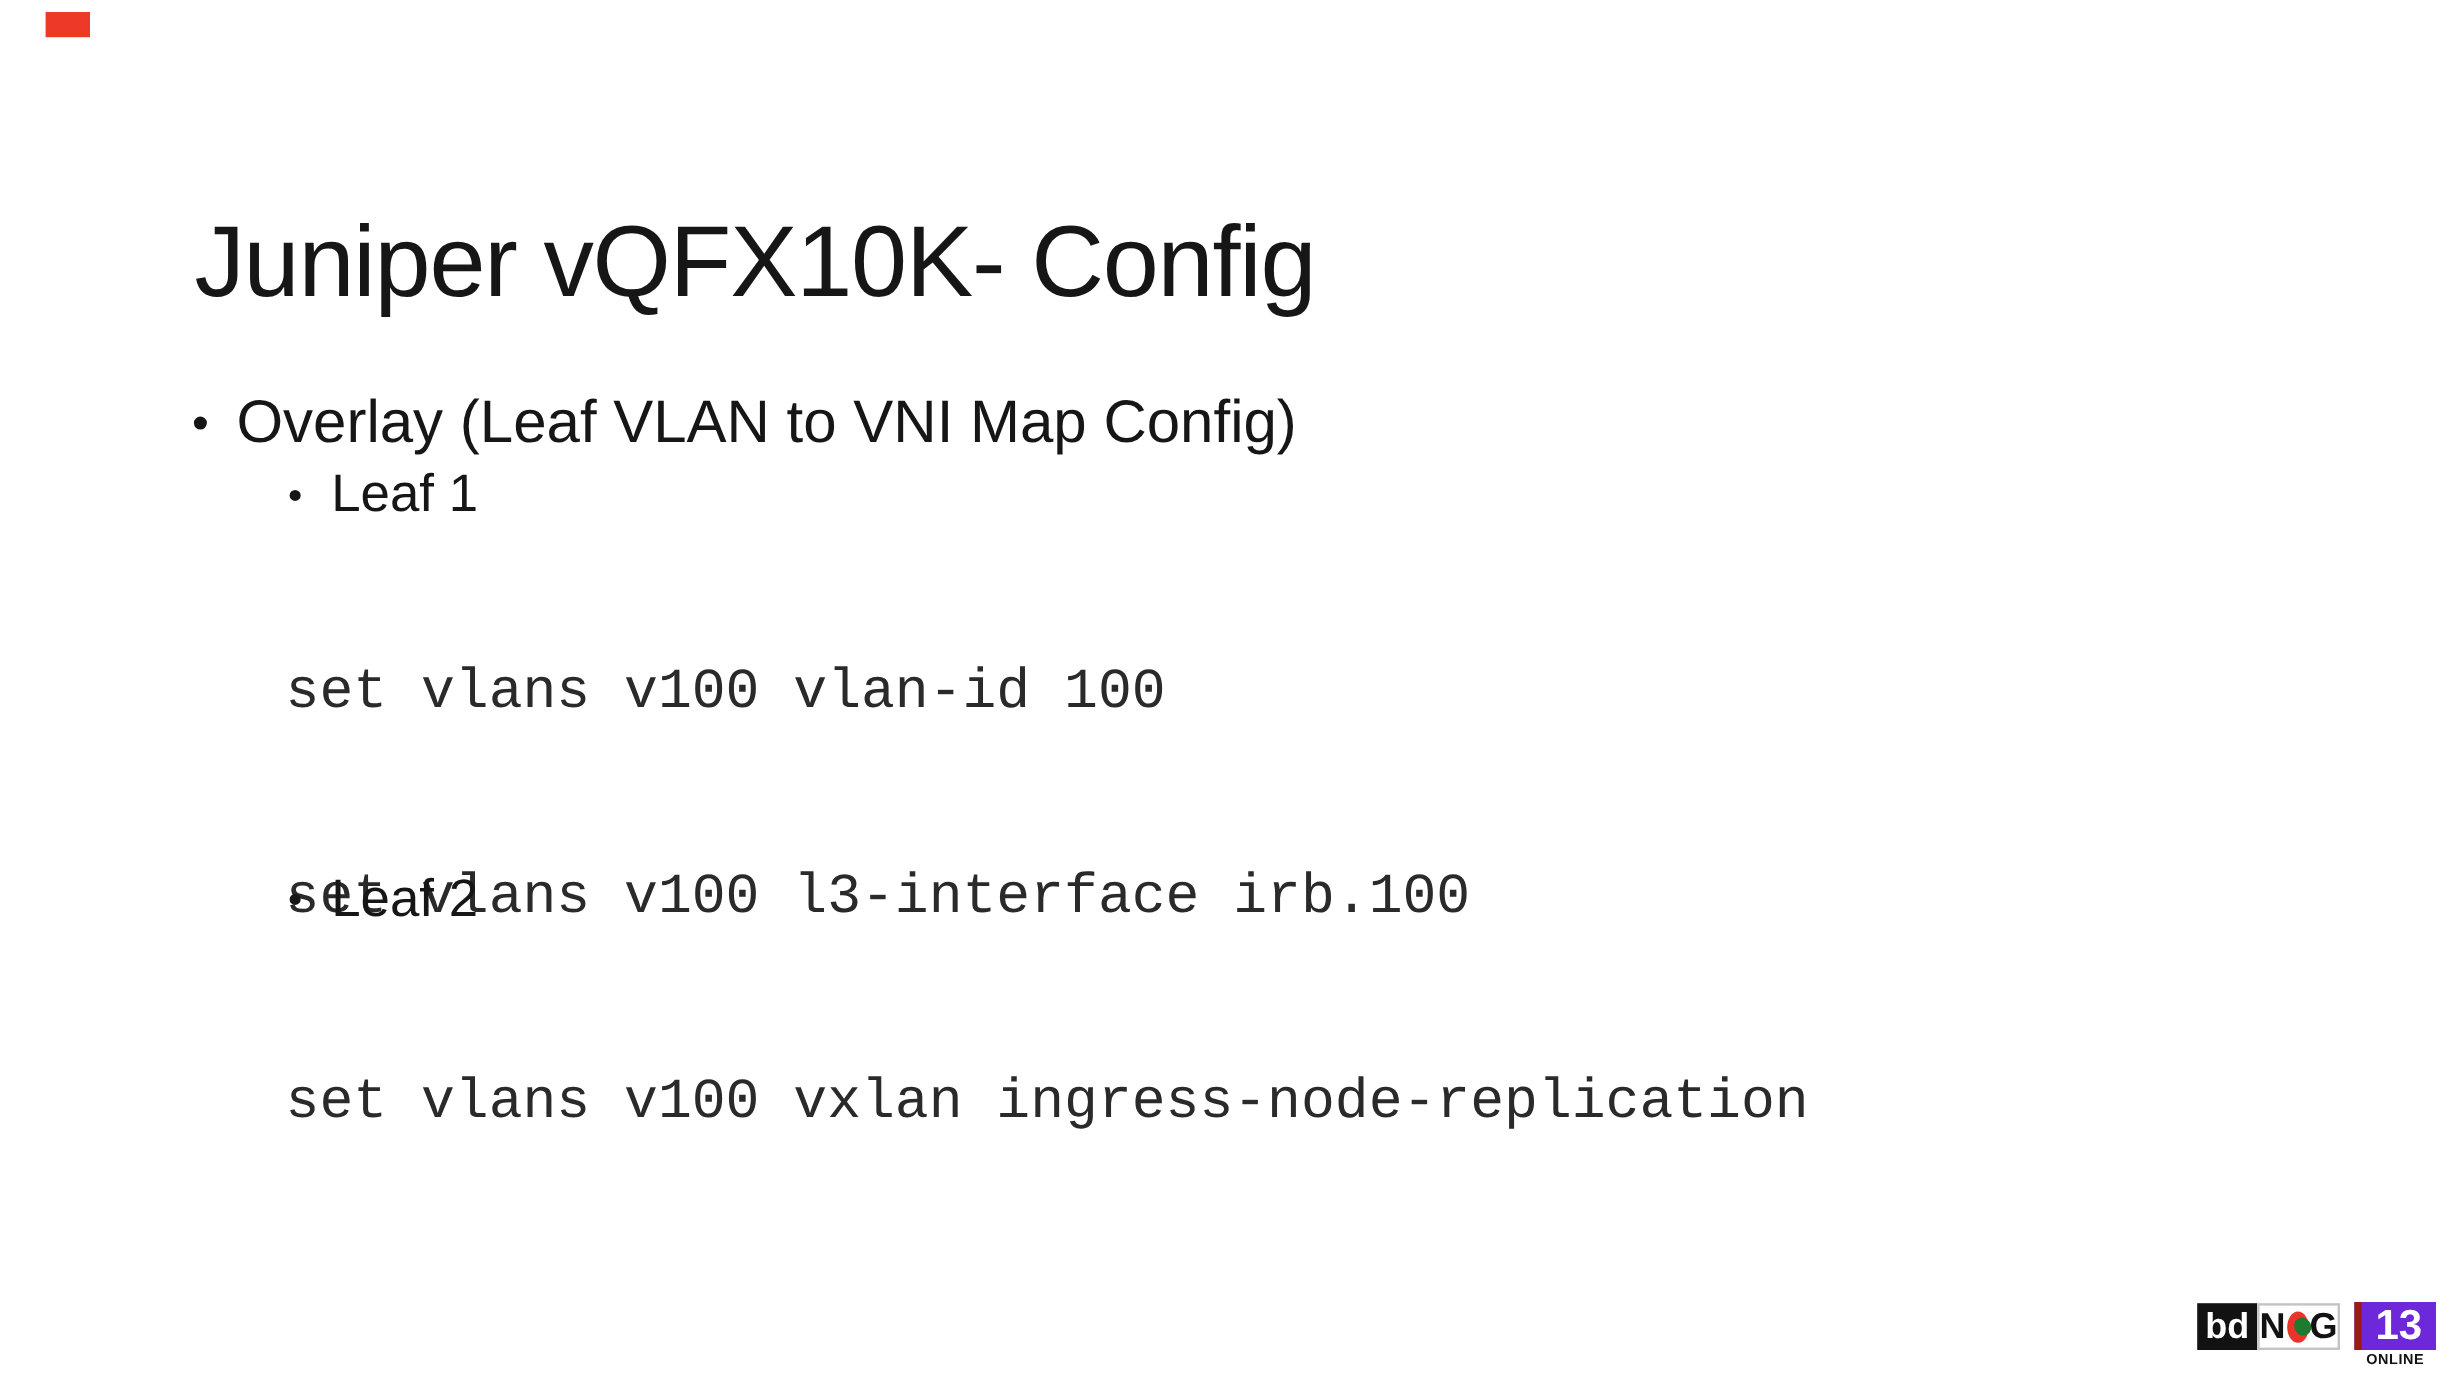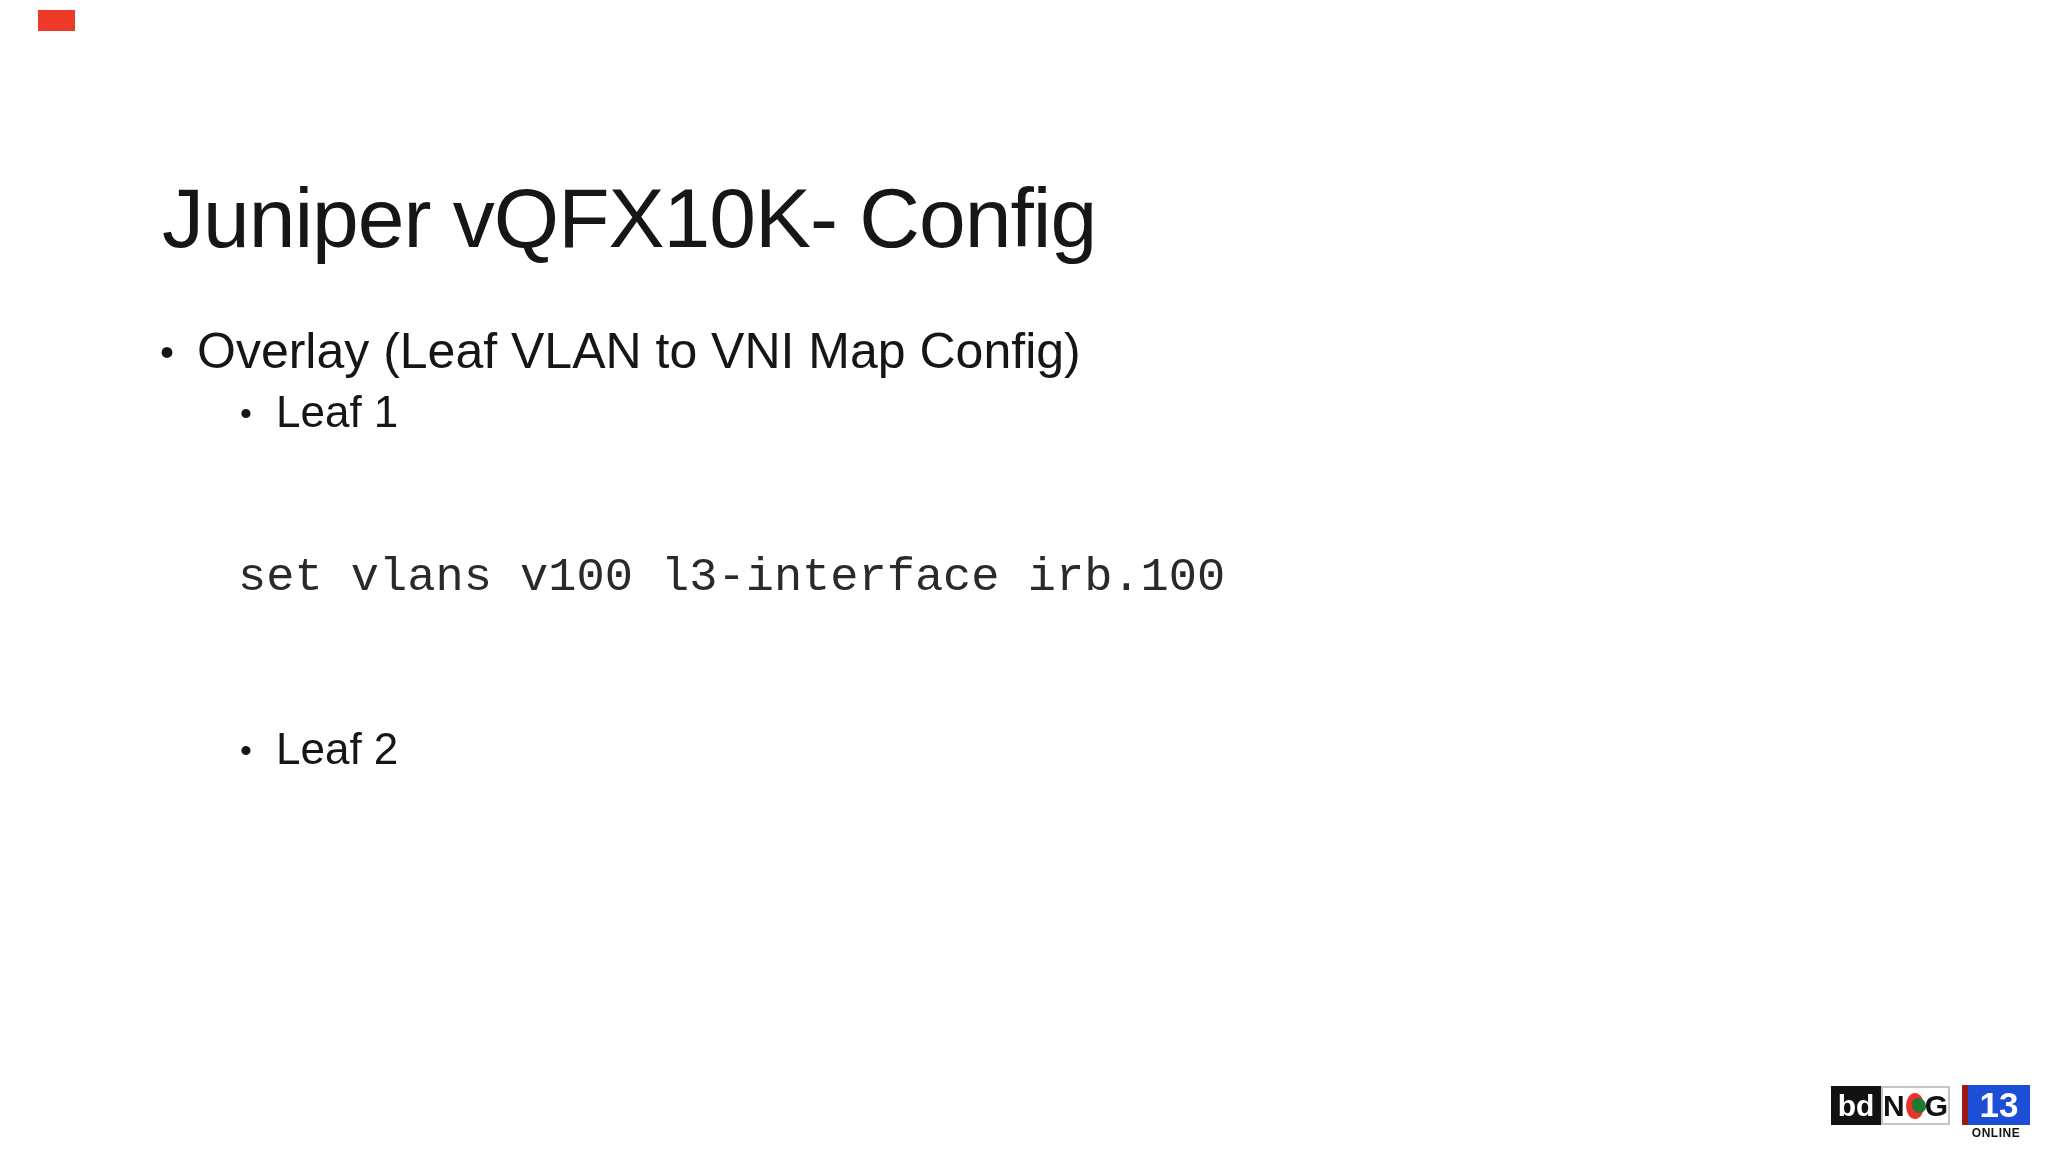--- a/index.html
+++ b/index.html
@@ -70,21 +70,21 @@
   }
   .logo .flag-map {
     position: absolute; left: 6px; top: 5px;
     width: 14px; height: 15px;
     background: #1d7a2e;
     border-radius: 45% 60% 50% 55%;
     transform: rotate(-8deg);
   }
   .logo .box-13 {
     position: absolute; left: 131px; top: 0; width: 68px; height: 40px;
-    background: #1d4ed8;
+    background: #6d28d9;
     border-left: 6px solid #9c1a10; box-sizing: border-box;
     color: #ffffff; font-weight: 700; font-size: 35px;
     display: flex; align-items: center; justify-content: center;
   }
   .logo .online-label {
     position: absolute; left: 131px; top: 41px; width: 68px;
     text-align: center;
     color: #121212; font-weight: 700; font-size: 12px;
     letter-spacing: 0.5px;
   }
@@ -98,21 +98,23 @@
 
 <div class="bullet-row main-bullet">
   <span class="dot">•</span><span>Overlay (Leaf VLAN to VNI Map Config)</span>
 </div>
 
 <div class="bullet-row sub-bullet sub-bullet-1">
   <span class="dot">•</span><span>Leaf 1</span>
 </div>
 
 <div class="code-block code-block-1">
+  <div>set vlans v100 vlan-id 100</div>
   <div>set vlans v100 l3-interface irb.100</div>
+  <div>set vlans v100 vxlan ingress-node-replication</div>
 </div>
 
 <div class="bullet-row sub-bullet sub-bullet-2">
   <span class="dot">•</span><span>Leaf 2</span>
 </div>
 
 <div class="code-block code-block-2">
   
   
 </div>

